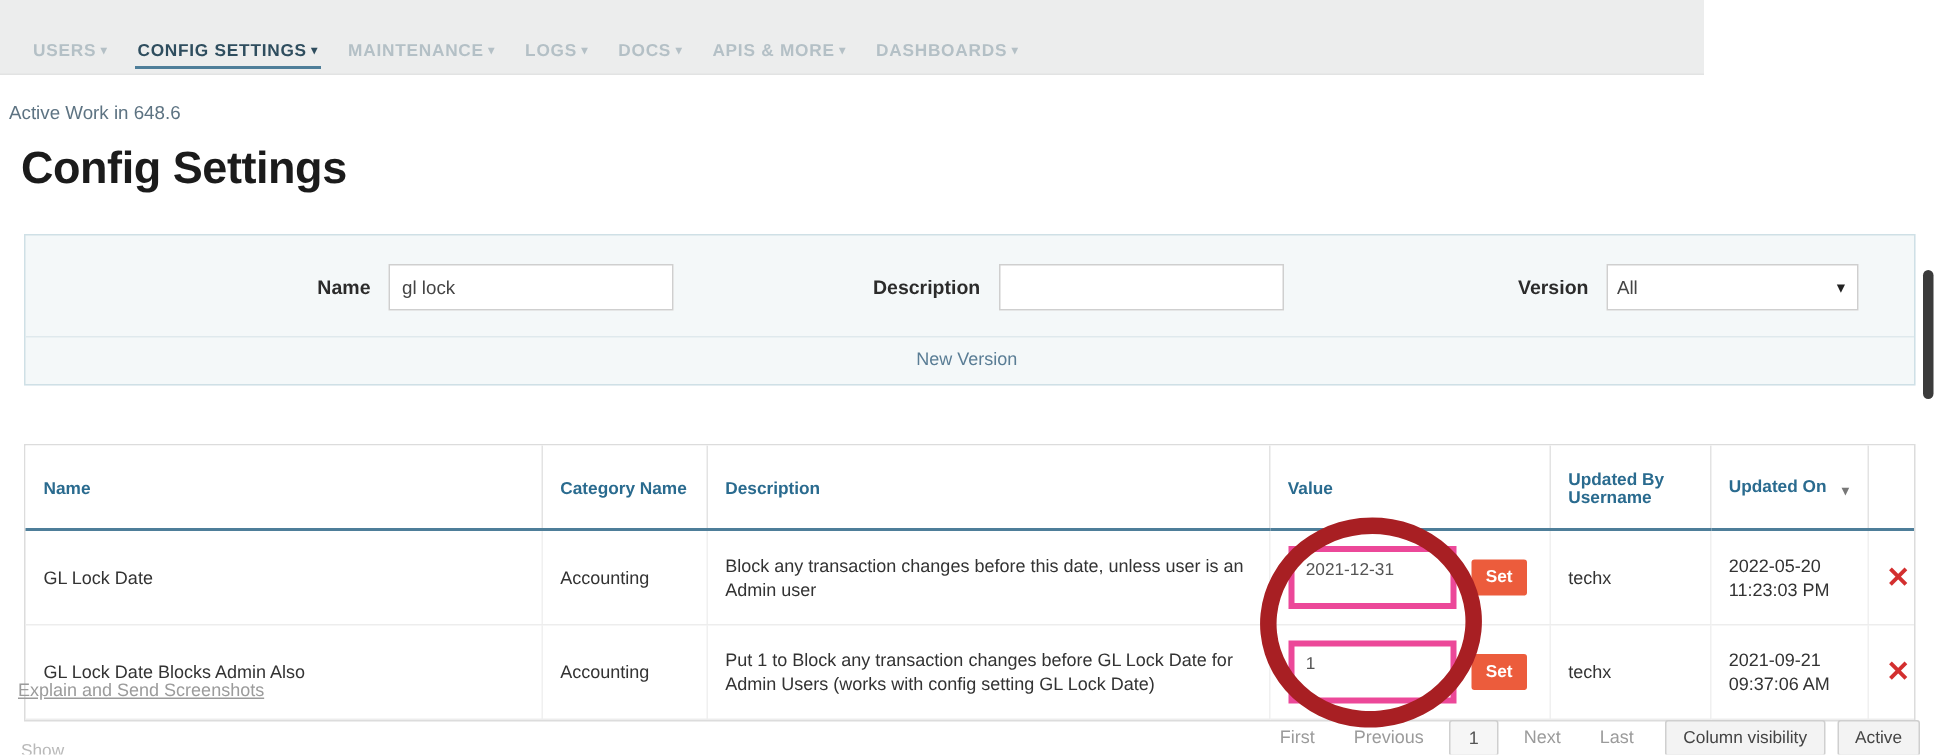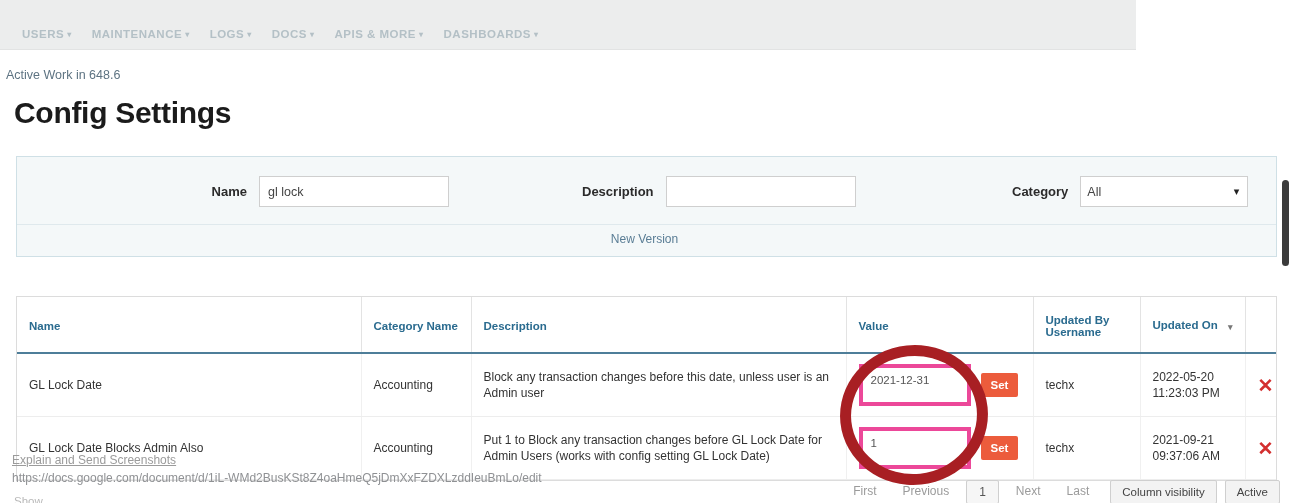--- a/index.html
+++ b/index.html
@@ -218,20 +218,23 @@
 </style>
 </head>
 <body>
 
 <div id="page">
 
   <div class="navbar">
     <div class="nav-item">
       <span>USERS</span><span class="caret">▾</span>
     </div>
+    <div class="nav-item active">
+      <span>CONFIG SETTINGS</span><span class="caret">▾</span>
+    </div>
     <div class="nav-item">
       <span>MAINTENANCE</span><span class="caret">▾</span>
     </div>
     <div class="nav-item">
       <span>LOGS</span><span class="caret">▾</span>
     </div>
     <div class="nav-item">
       <span>DOCS</span><span class="caret">▾</span>
     </div>
     <div class="nav-item">
@@ -252,21 +255,21 @@
         <span class="fld-label">Name</span>
         <input type="text" value="gl lock" style="">
       </div>
 
       <div class="fld" id="fld-desc">
         <span class="fld-label">Description</span>
         <input type="text" value="" style="">
       </div>
 
       <div class="fld" id="fld-cat">
-        <span class="fld-label">Category</span>
+        <span class="fld-label">Version</span>
         <span class="sel-wrap">
           <select>
             <option>All</option>
           </select>
           <span class="sel-caret">▾</span>
         </span>
       </div>
 
     </div>
     <div class="newver-row">
@@ -347,19 +350,18 @@
       <span class="pg-num">1</span>
       <span class="pg-link">Next</span>
       <span class="pg-link">Last</span>
       <span class="pg-btn">Column visibility</span>
       <span class="pg-btn">Active</span>
     </div>
   </div>
 
   <div class="annot-circle"></div>
   <div class="ext-label">Explain and Send Screenshots</div>
-  <div class="status-url">https://docs.google.com/document/d/1iL-WMd2BusKSt8Z4oaHmeQ5jDmXxFZDXLzddIeuBmLo/edit</div>
 
   <div class="scrollbar-track">
     <div class="scrollbar-thumb"></div>
   </div>
 
 </div>
 
 </body></html>

